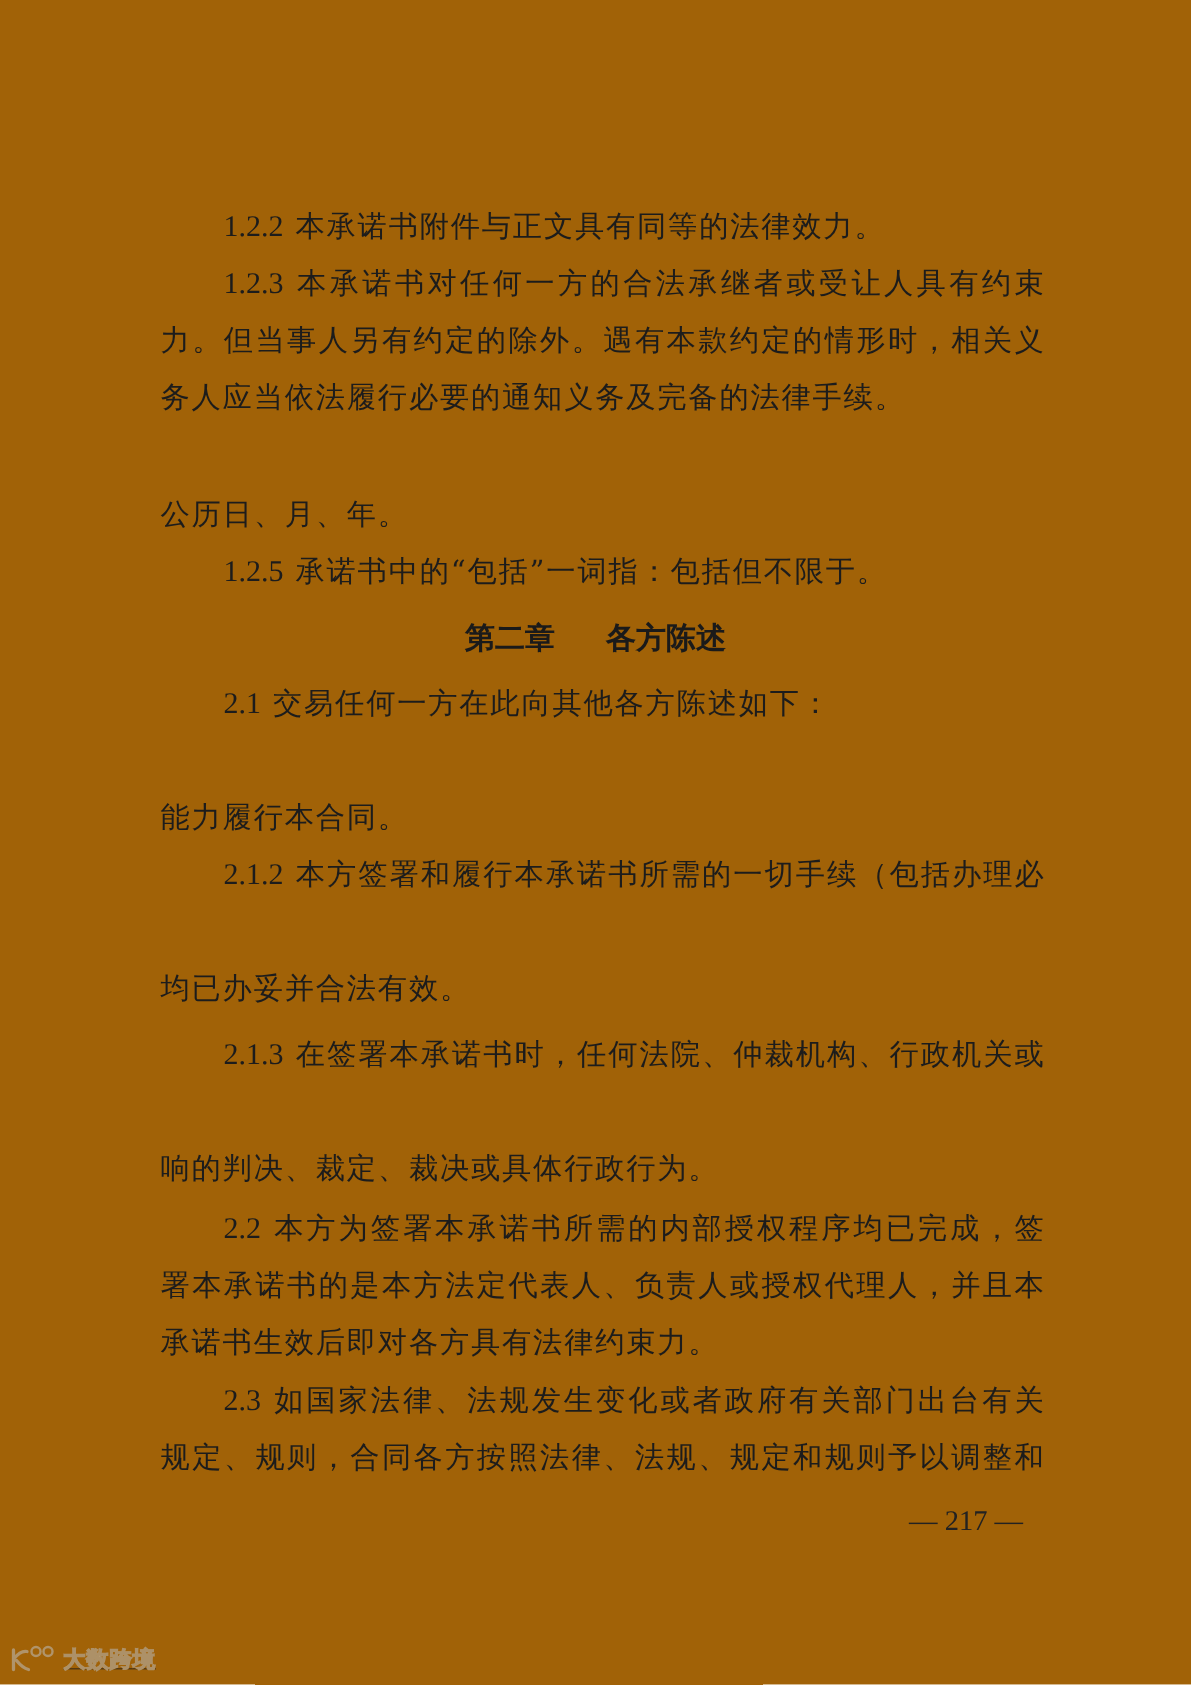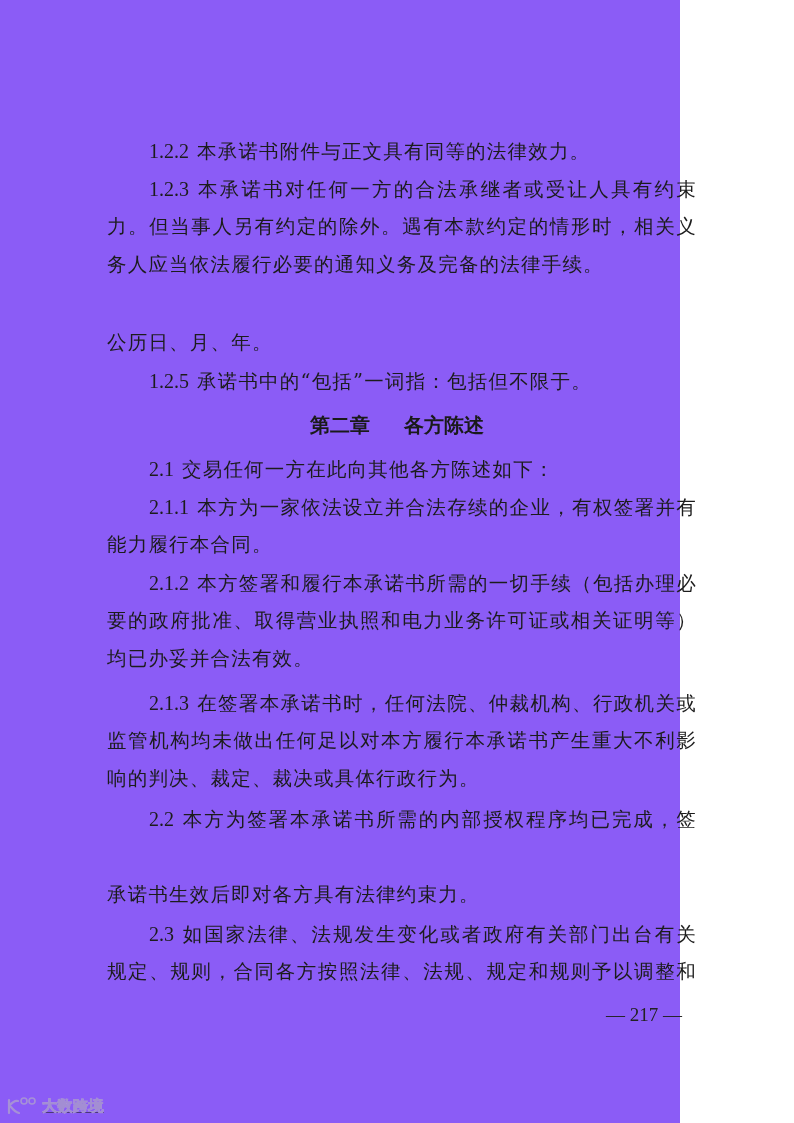--- a/index.html
+++ b/index.html
@@ -11,23 +11,23 @@
       width: 794px;
       height: 1123px;
       position: relative;
       overflow: hidden;
       font-family: "DejaVu Serif", "Liberation Serif", serif;
       color: #1a1a1a;
     }
     .page {
       position: absolute;
       left: 0; top: 0;
-      width: 680px;
+      width: 794px;
       height: 1123px;
-      background: #8b5cf6;
+      background: #a16207;
     }
     .line {
       position: absolute;
       left: 107px;
       width: 590px;
       height: 30px;
       font-size: 19.5px;
       line-height: 30px;
       white-space: nowrap;
       letter-spacing: 1.2px;
@@ -116,32 +116,30 @@
   <div class="line short" style="top:250px">务人应当依法履行必要的通知义务及完备的法律手续。</div>
 
   <div class="line short" style="top:328px">公历日、月、年。</div>
 
   <div class="line indent short" style="top:366px"><span class="num">1.2.5</span><span>承诺书中的“包括”一词指：包括但不限于。</span></div>
 
   <div class="heading"><span>第二章</span><span class="gap"></span><span>各方陈述</span></div>
 
   <div class="line indent short" style="top:454px"><span class="num">2.1</span><span>交易任何一方在此向其他各方陈述如下：</span></div>
 
-  <div class="line indent" style="top:492px"><span class="num">2.1.1</span><span>本方为一家依法设立并合法存续的企业，有权签署并有</span></div>
   <div class="line short" style="top:530px">能力履行本合同。</div>
 
   <div class="line indent" style="top:568px"><span class="num">2.1.2</span><span>本方签署和履行本承诺书所需的一切手续（包括办理必</span></div>
-  <div class="line" style="top:606px">要的政府批准、取得营业执照和电力业务许可证或相关证明等）</div>
   <div class="line short" style="top:644px">均已办妥并合法有效。</div>
 
   <div class="line indent" style="top:688px"><span class="num">2.1.3</span><span>在签署本承诺书时，任何法院、仲裁机构、行政机关或</span></div>
-  <div class="line" style="top:726px">监管机构均未做出任何足以对本方履行本承诺书产生重大不利影</div>
   <div class="line short" style="top:764px">响的判决、裁定、裁决或具体行政行为。</div>
 
   <div class="line indent" style="top:804px"><span class="num">2.2</span><span>本方为签署本承诺书所需的内部授权程序均已完成，签</span></div>
+  <div class="line" style="top:842px">署本承诺书的是本方法定代表人、负责人或授权代理人，并且本</div>
   <div class="line short" style="top:880px">承诺书生效后即对各方具有法律约束力。</div>
 
   <div class="line indent" style="top:919px"><span class="num">2.3</span><span>如国家法律、法规发生变化或者政府有关部门出台有关</span></div>
   <div class="line" style="top:957px">规定、规则，合同各方按照法律、法规、规定和规则予以调整和</div>
 
   <div class="page-number">— 217 —</div>
 
   <div class="watermark">
     <span class="wm-logo">
       <svg width="32" height="20" viewBox="0 0 32 20">

